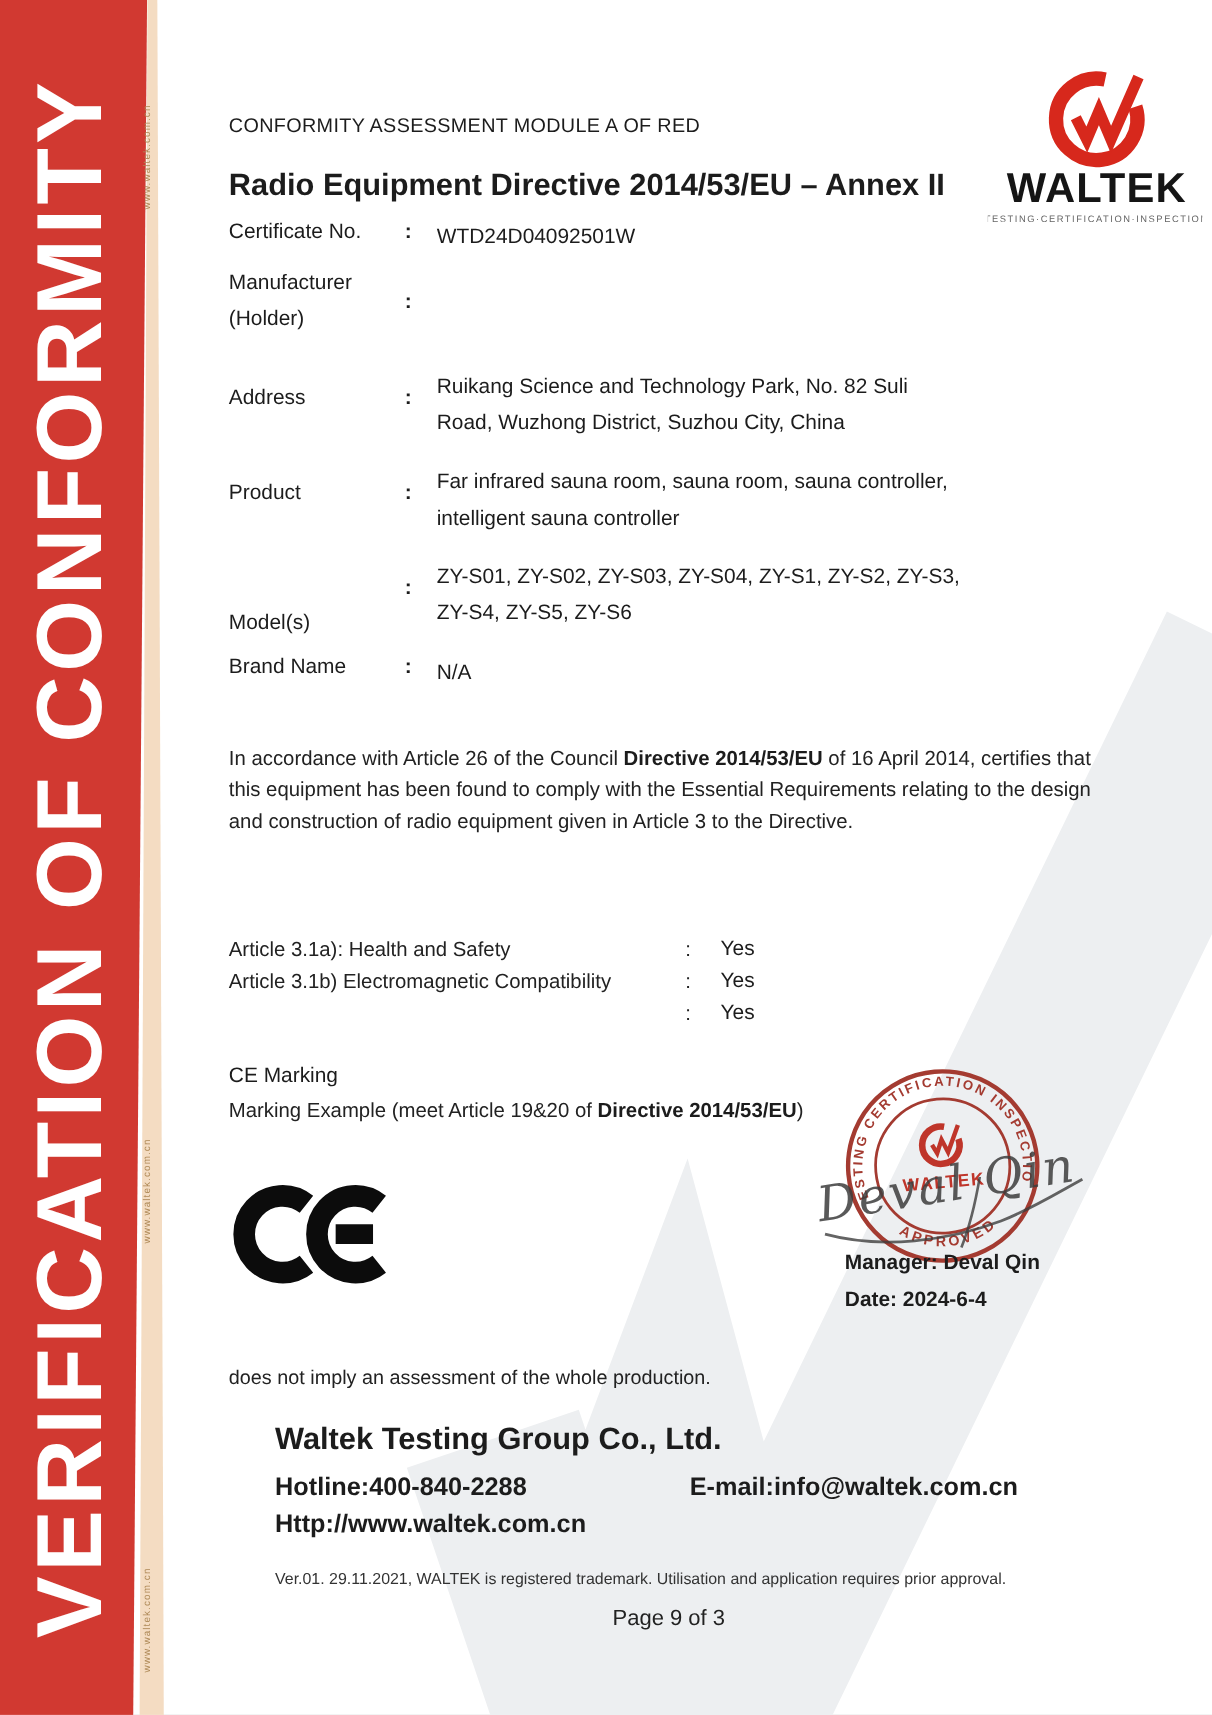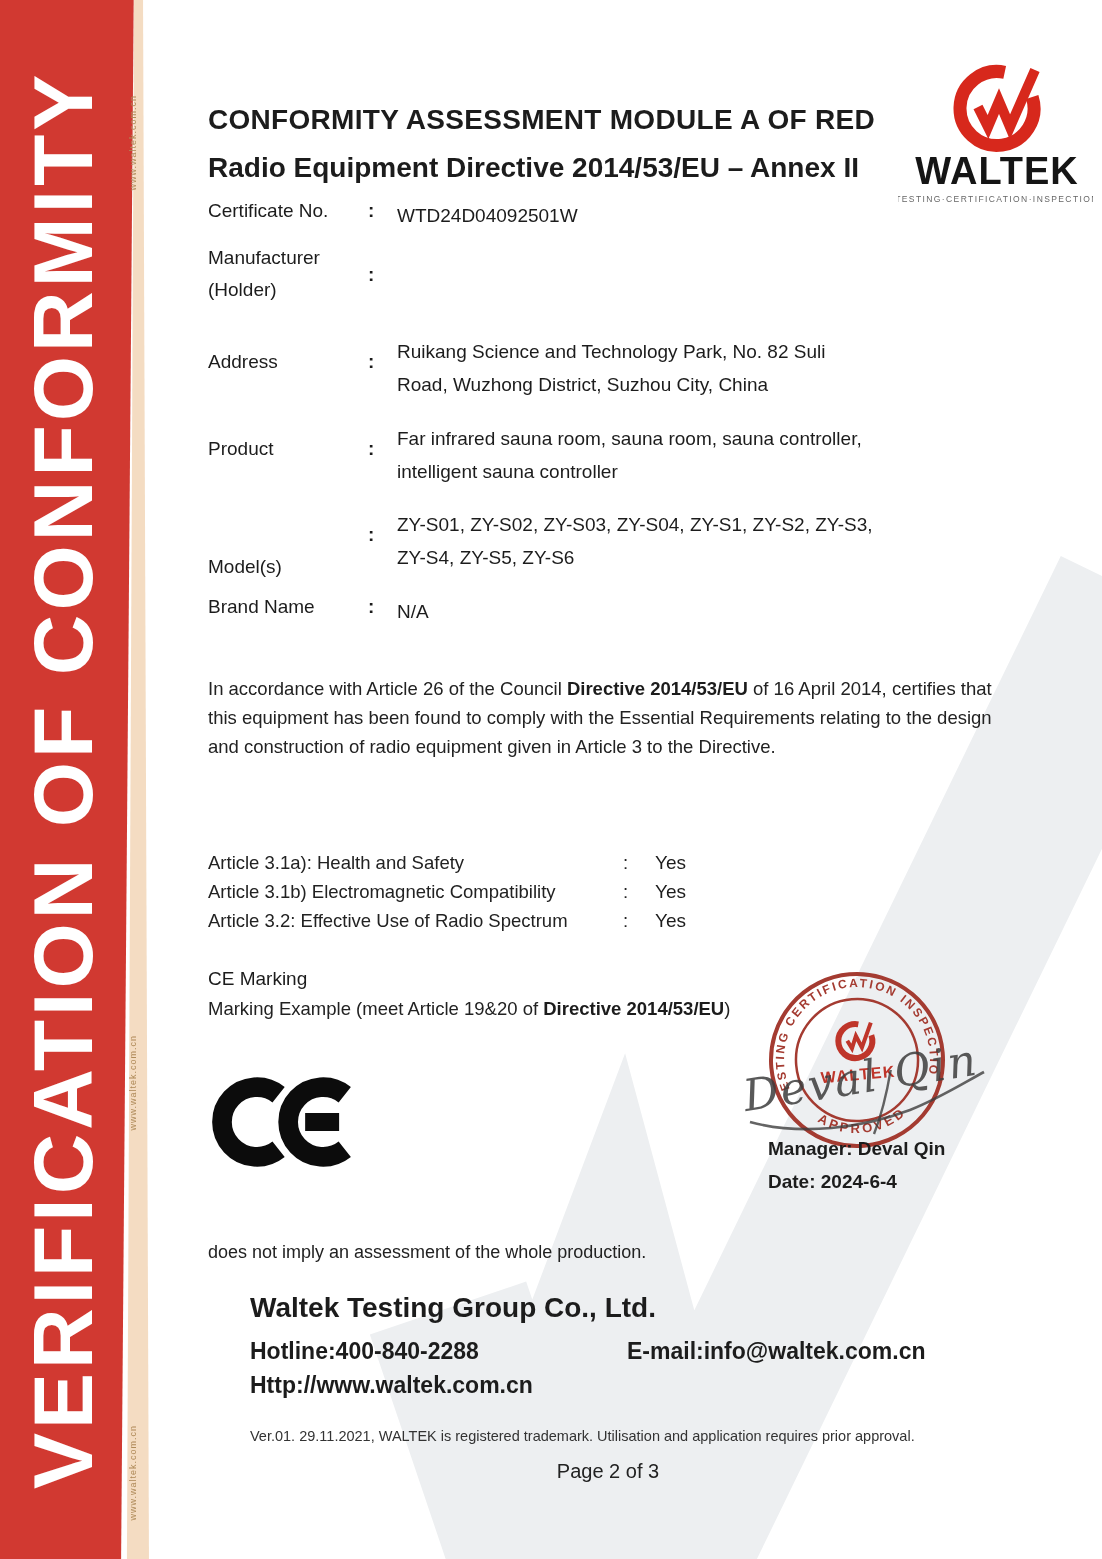--- a/index.html
+++ b/index.html
@@ -33,21 +33,21 @@
     font-size:9px; color:#af8a58; letter-spacing:1px; z-index:4; white-space:nowrap;
   }
   .stripe-url.s1{top:95px;} .stripe-url.s2{top:1035px;} .stripe-url.s3{top:1425px;}
   
   .watermark{position:absolute; left:0; top:0; z-index:0;}
   
   .brand-logo{position:absolute; left:898px; top:56px; width:195px; z-index:1; text-align:center;}
   
   .abs{position:absolute; z-index:1; white-space:nowrap;}
   .b{font-weight:bold;}
-  .title{font-size:28px; font-weight:bold; letter-spacing:0.3px;}
+  .title{font-size:18px; font-weight:normal; letter-spacing:0.3px;}
   .subtitle{font-size:28px; font-weight:bold;}
   .lbl{font-size:19px; font-weight:normal;}
   .val{font-size:19px; font-weight:normal; line-height:31px;}
   .reg{font-size:18.5px; font-weight:normal; color:#222;}
   .para{position:absolute; z-index:1; width:808px; font-size:18.5px; line-height:29px; color:#222;}
   .colon{font-size:19px; font-weight:bold;}
   .contact{font-size:23px; font-weight:bold;}
   .small{font-size:14.5px; color:#333;}
   .pagefoot{font-size:20px; color:#222;}
   .sigwrap{position:absolute; z-index:6;}
@@ -114,21 +114,20 @@
 
 
   <div class="abs reg" style="left:208px; top:852px;">Article 3.1a): Health and Safety</div>
   <div class="abs reg" style="left:623px; top:852px;">:</div>
   <div class="abs lbl" style="left:655px; top:852px;">Yes</div>
 
   <div class="abs reg" style="left:208px; top:881px;">Article 3.1b) Electromagnetic Compatibility</div>
   <div class="abs reg" style="left:623px; top:881px;">:</div>
   <div class="abs lbl" style="left:655px; top:881px;">Yes</div>
 
-  <div class="abs reg" style="left:208px; top:910px;">Article 3.2: Effective Use of Radio Spectrum</div>
   <div class="abs reg" style="left:623px; top:910px;">:</div>
   <div class="abs lbl" style="left:655px; top:910px;">Yes</div>
 
   <div class="abs lbl" style="left:208px; top:968px;">CE Marking</div>
   <div class="abs reg" style="left:208px; top:998px;"><span>Marking Example (meet Article 19&amp;20 of </span><span class="b" style="color:#1c1c1c;">Directive 2014/53/EU</span><span>)</span></div>
 
   <svg class="abs" style="left:205px; top:1068px;" width="152" height="108" viewBox="0 0 170 108">
     <path d="M 82.3 23.5 A 39 39 0 1 0 82.3 84.5" fill="none" stroke="#0c0c0c" stroke-width="22"></path>
     <path d="M 156.3 23.5 A 39 39 0 1 0 156.3 84.5" fill="none" stroke="#0c0c0c" stroke-width="22"></path>
     <path d="M 112 54 H 150" fill="none" stroke="#0c0c0c" stroke-width="20"></path>
@@ -164,15 +163,15 @@
   <div class="abs manager-block" style="left:768px; top:1165px;">Date: 2024-6-4</div>
 
   <div class="abs reg" style="left:208px; top:1242px; font-size:18px;">does not imply an assessment of the whole production.</div>
 
   <div class="abs b" style="left:250px; top:1292px; font-size:28px;">Waltek Testing Group Co., Ltd.</div>
   <div class="abs contact" style="left:250px; top:1338px;">Hotline:400-840-2288</div>
   <div class="abs contact" style="left:627px; top:1338px;">E-mail:info@waltek.com.cn</div>
   <div class="abs contact" style="left:250px; top:1372px;">Http://www.waltek.com.cn</div>
 
   <div class="abs small" style="left:250px; top:1428px;">Ver.01.  29.11.2021, WALTEK is registered trademark. Utilisation and application requires prior approval.</div>
-  <div class="abs pagefoot" style="left:208px; top:1460px; width:800px; text-align:center;">Page 2 of 3</div>
+  <div class="abs pagefoot" style="left:208px; top:1460px; width:800px; text-align:center;">Page 9 of 3</div>
 
 </div>
 
 </body></html>

